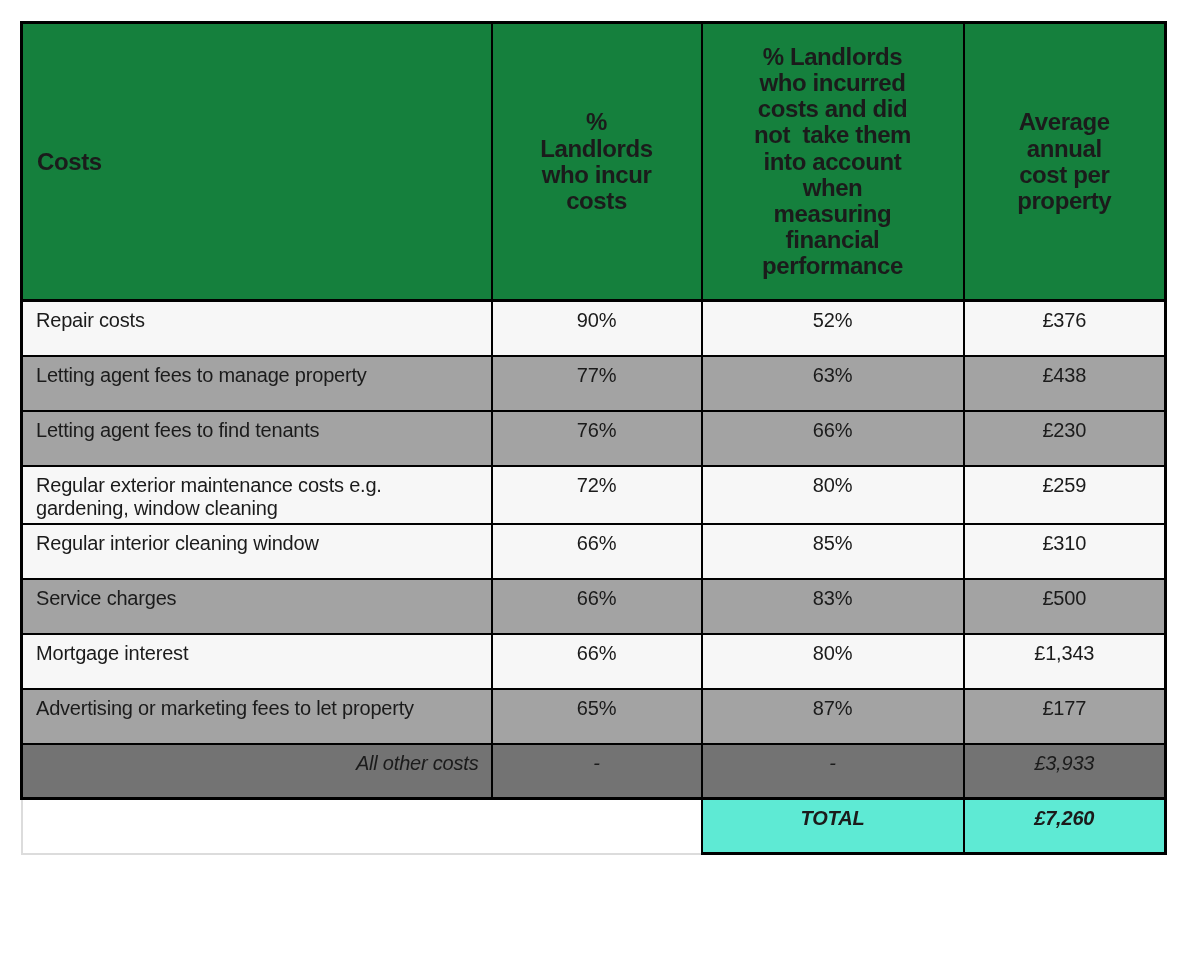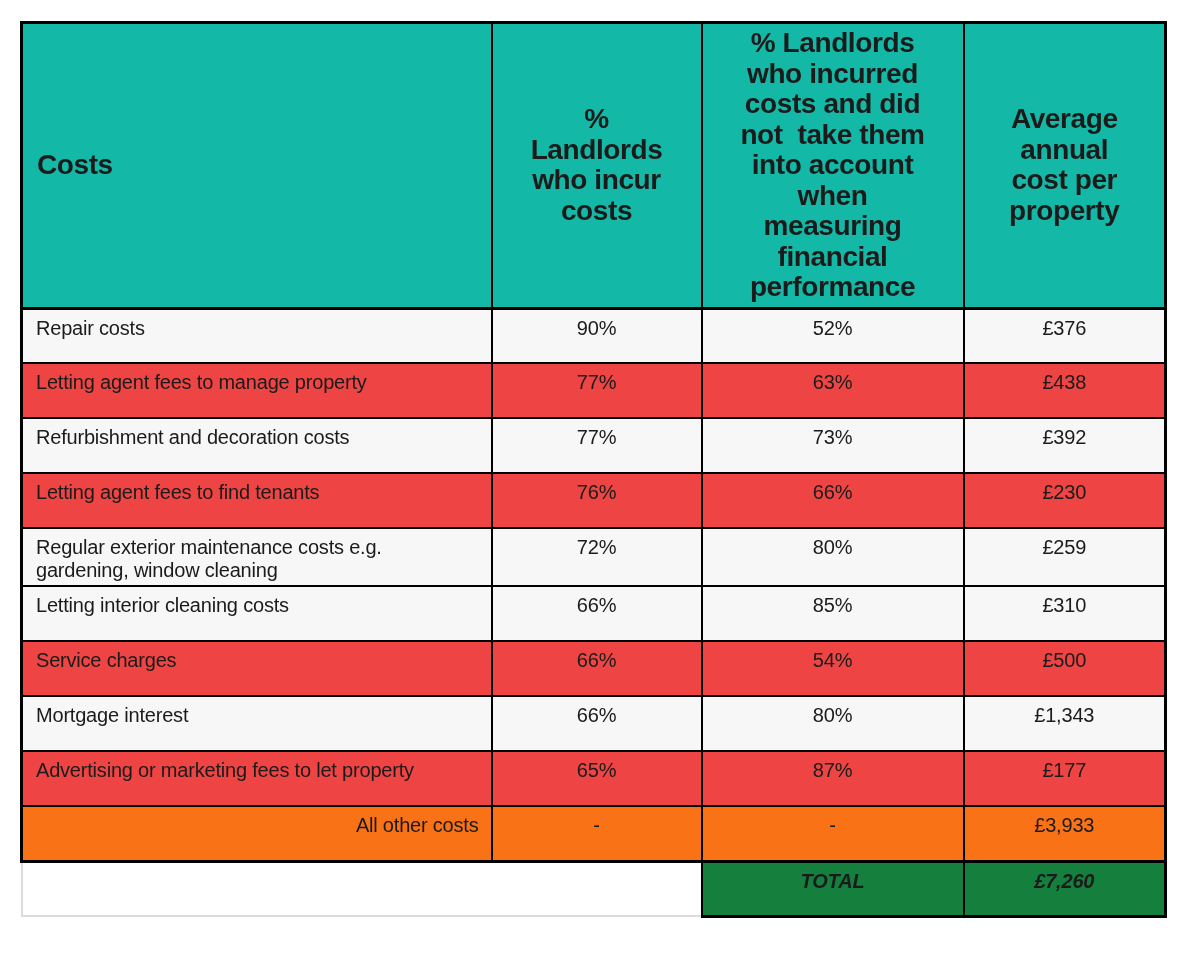--- a/index.html
+++ b/index.html
@@ -19,53 +19,54 @@
     border-collapse: collapse;
     table-layout: fixed;
   }
   th, td { border: 2px solid #000000; }
 
   
   th:first-child, td.c1, tr.other-row td:first-child { border-left-width: 3px; }
   th:last-child, td:last-child { border-right-width: 3px; }
 
   th {
-    background: #14b8a6;
+    background: #15803d;
     font-weight: 700;
-    font-size: 28px;
+    font-size: 24px;
     line-height: 1.09;
     text-align: center;
     vertical-align: middle;
     white-space: pre-wrap;
     letter-spacing: -0.4px;
     border-top-width: 3px;
     border-bottom-width: 3px;
-    padding: 4px 6px;
+    padding: 20px 6px;
   }
   th.c1 { text-align: left; padding-left: 14px; }
 
   td {
     font-size: 20px;
     vertical-align: top;
     padding: 7px 6px 0 6px;
     letter-spacing: -0.2px;
   }
   td.c1 { text-align: left; padding-left: 13px; padding-right: 12px; }
   td.cc { text-align: center; }
   td.cr { text-align: right; padding-right: 12px; }
 
   tr.odd  td { background: #f7f7f7; }
-  tr.even td { background: #ef4444; }
+  tr.even td { background: #a3a3a3; }
 
   tr.other-row td {
-    background: #f97316;
+    background: #737373;
+    font-style: italic;
     border-bottom-width: 3px;
   }
   tr.total-row td {
-    background: #15803d;
+    background: #5eead4;
     font-style: italic;
     font-weight: 700;
     border-bottom-width: 3px;
   }
   tr.total-row td.spacer {
     background: #ffffff;
     border: none;
     border-left: 2px solid #dcdcdc;
     border-bottom: 2px solid #dcdcdc;
   }
@@ -113,48 +114,42 @@
         <td class="cc">90%</td>
         <td class="cc">52%</td>
         <td class="cc">£376</td>
       </tr>
       <tr class="even h55">
         <td class="c1">Letting agent fees to manage property</td>
         <td class="cc">77%</td>
         <td class="cc">63%</td>
         <td class="cc">£438</td>
       </tr>
-      <tr class="odd h55">
-        <td class="c1">Refurbishment and decoration costs</td>
-        <td class="cc">77%</td>
-        <td class="cc">73%</td>
-        <td class="cc">£392</td>
-      </tr>
       <tr class="even h55">
         <td class="c1">Letting agent fees to find tenants</td>
         <td class="cc">76%</td>
         <td class="cc">66%</td>
         <td class="cc">£230</td>
       </tr>
       <tr class="odd h78">
         <td class="c1">Regular exterior maintenance costs e.g. gardening, window cleaning</td>
         <td class="cc">72%</td>
         <td class="cc">80%</td>
         <td class="cc">£259</td>
       </tr>
       <tr class="odd h55">
-        <td class="c1">Letting interior cleaning costs</td>
+        <td class="c1">Regular interior cleaning window</td>
         <td class="cc">66%</td>
         <td class="cc">85%</td>
         <td class="cc">£310</td>
       </tr>
       <tr class="even h55">
         <td class="c1">Service charges</td>
         <td class="cc">66%</td>
-        <td class="cc">54%</td>
+        <td class="cc">83%</td>
         <td class="cc">£500</td>
       </tr>
       <tr class="odd h55">
         <td class="c1">Mortgage interest</td>
         <td class="cc">66%</td>
         <td class="cc">80%</td>
         <td class="cc">£1,343</td>
       </tr>
       <tr class="even h55">
         <td class="c1">Advertising or marketing fees to let property</td>

